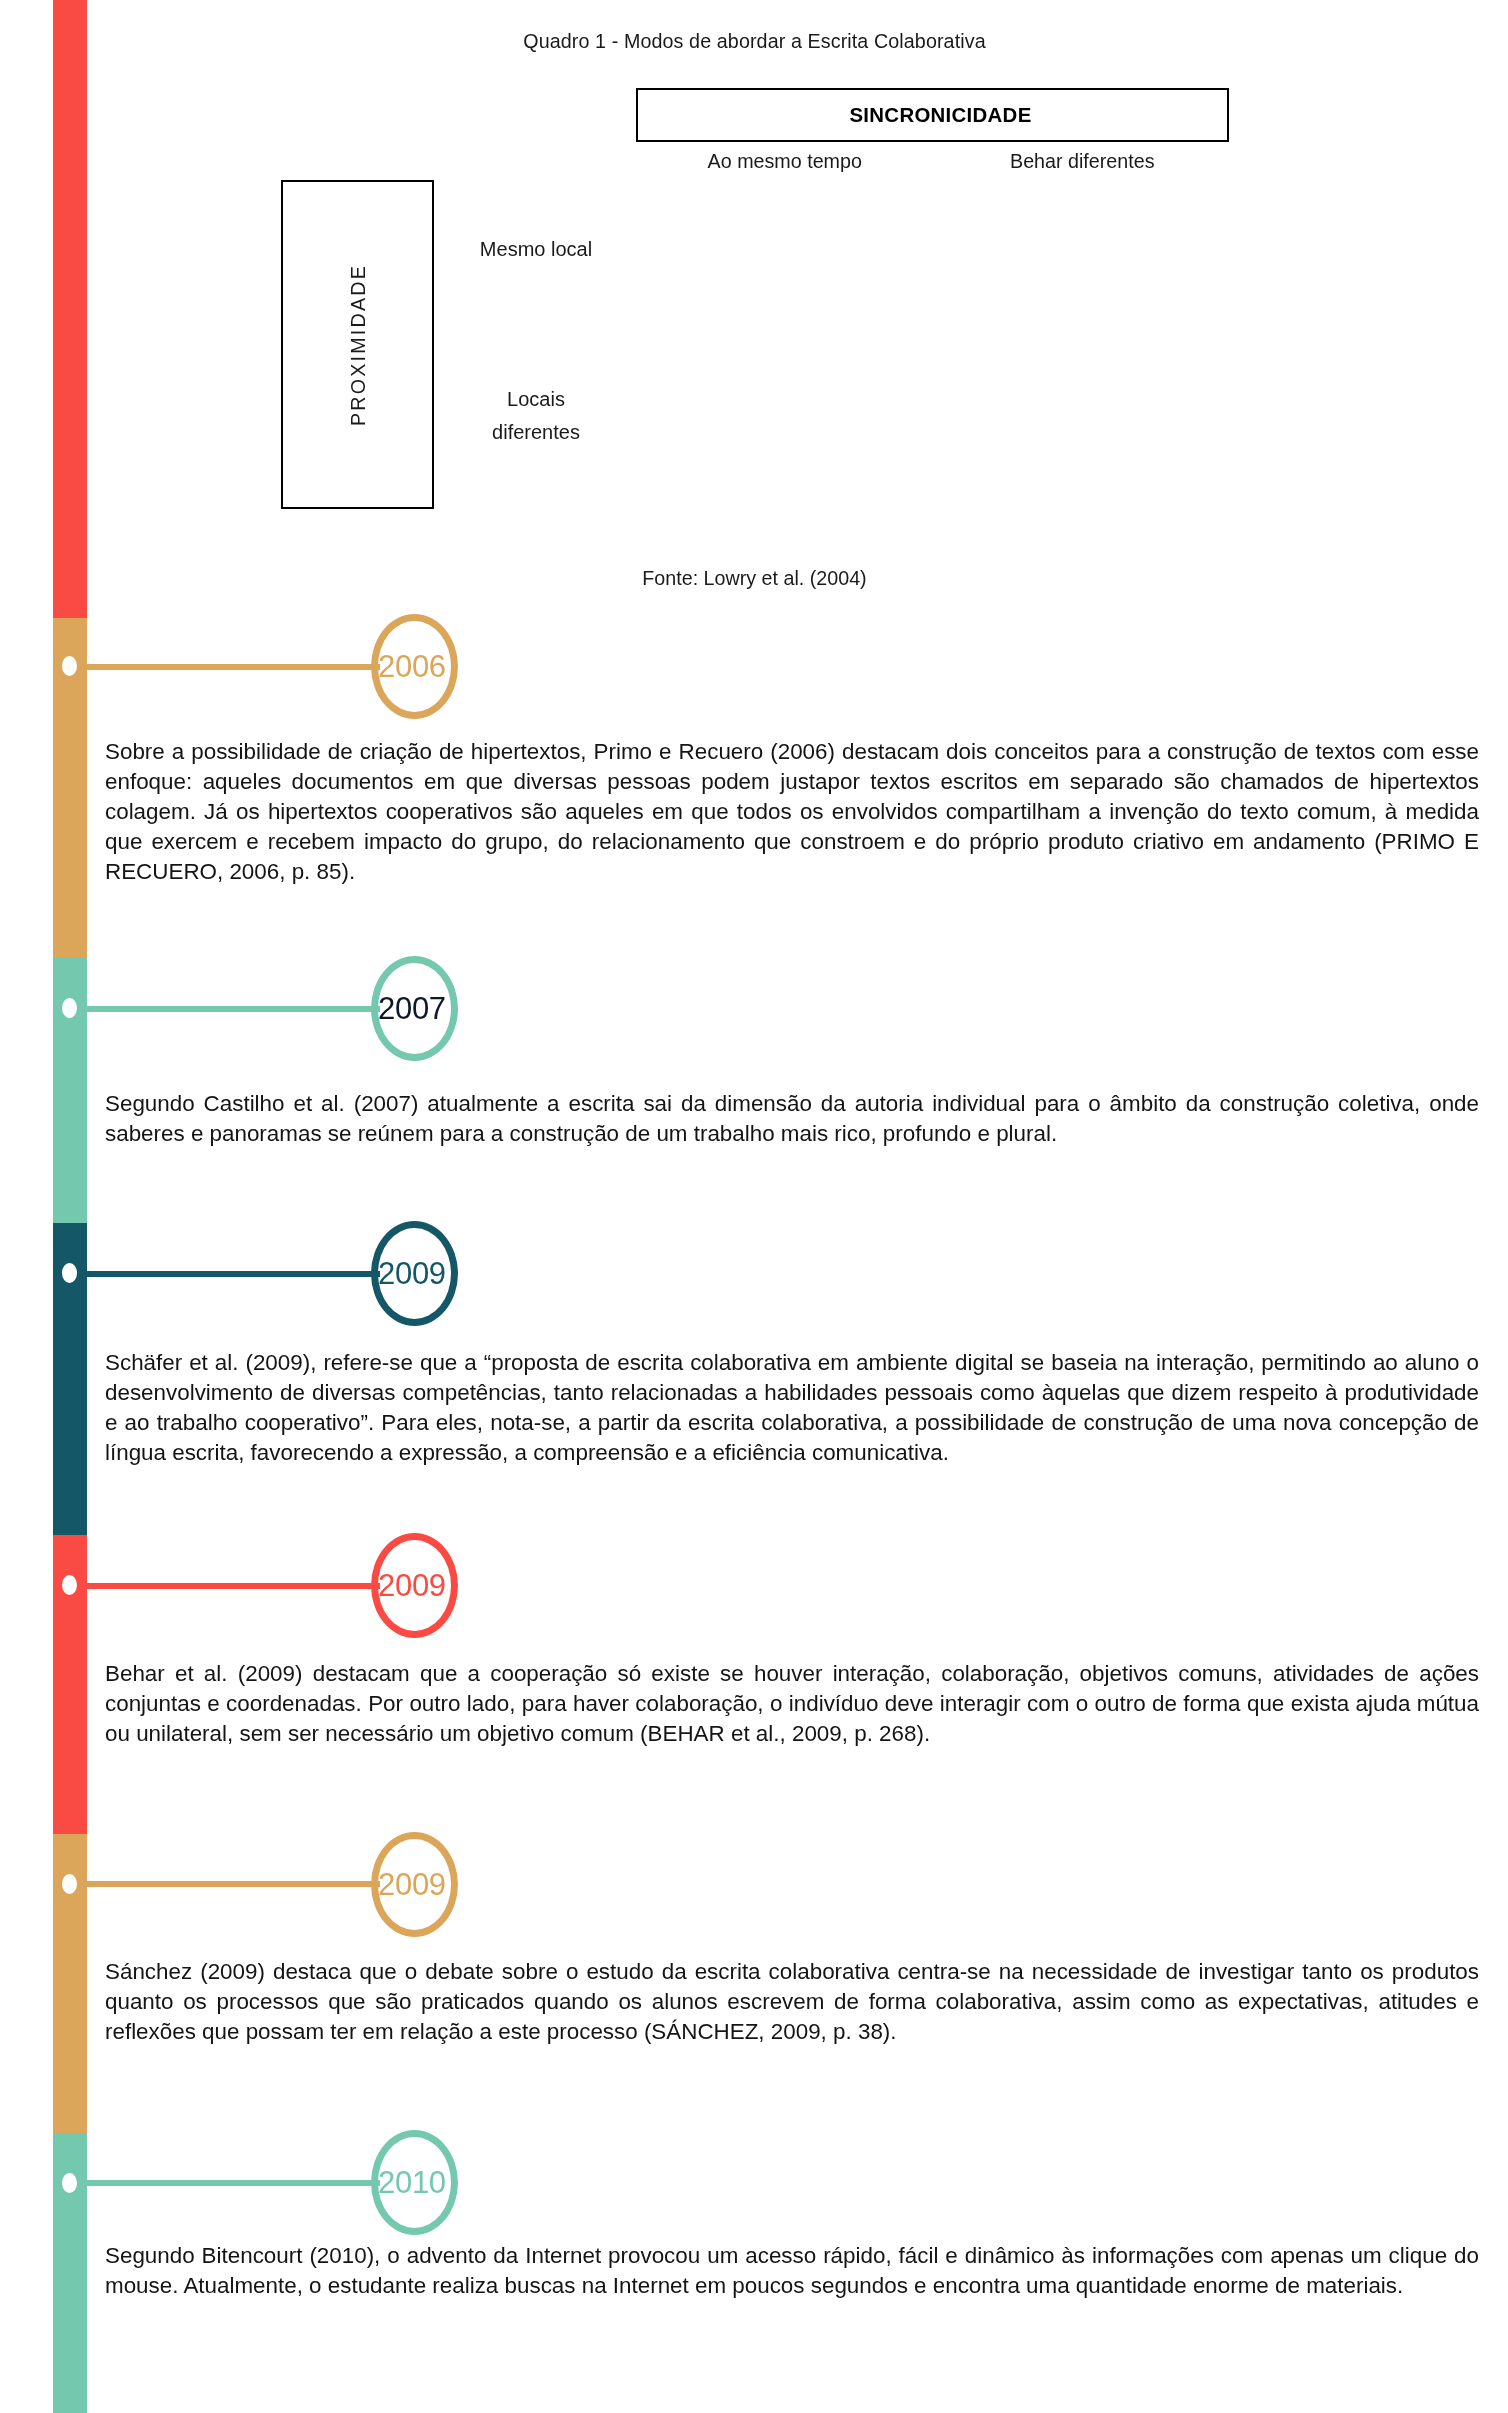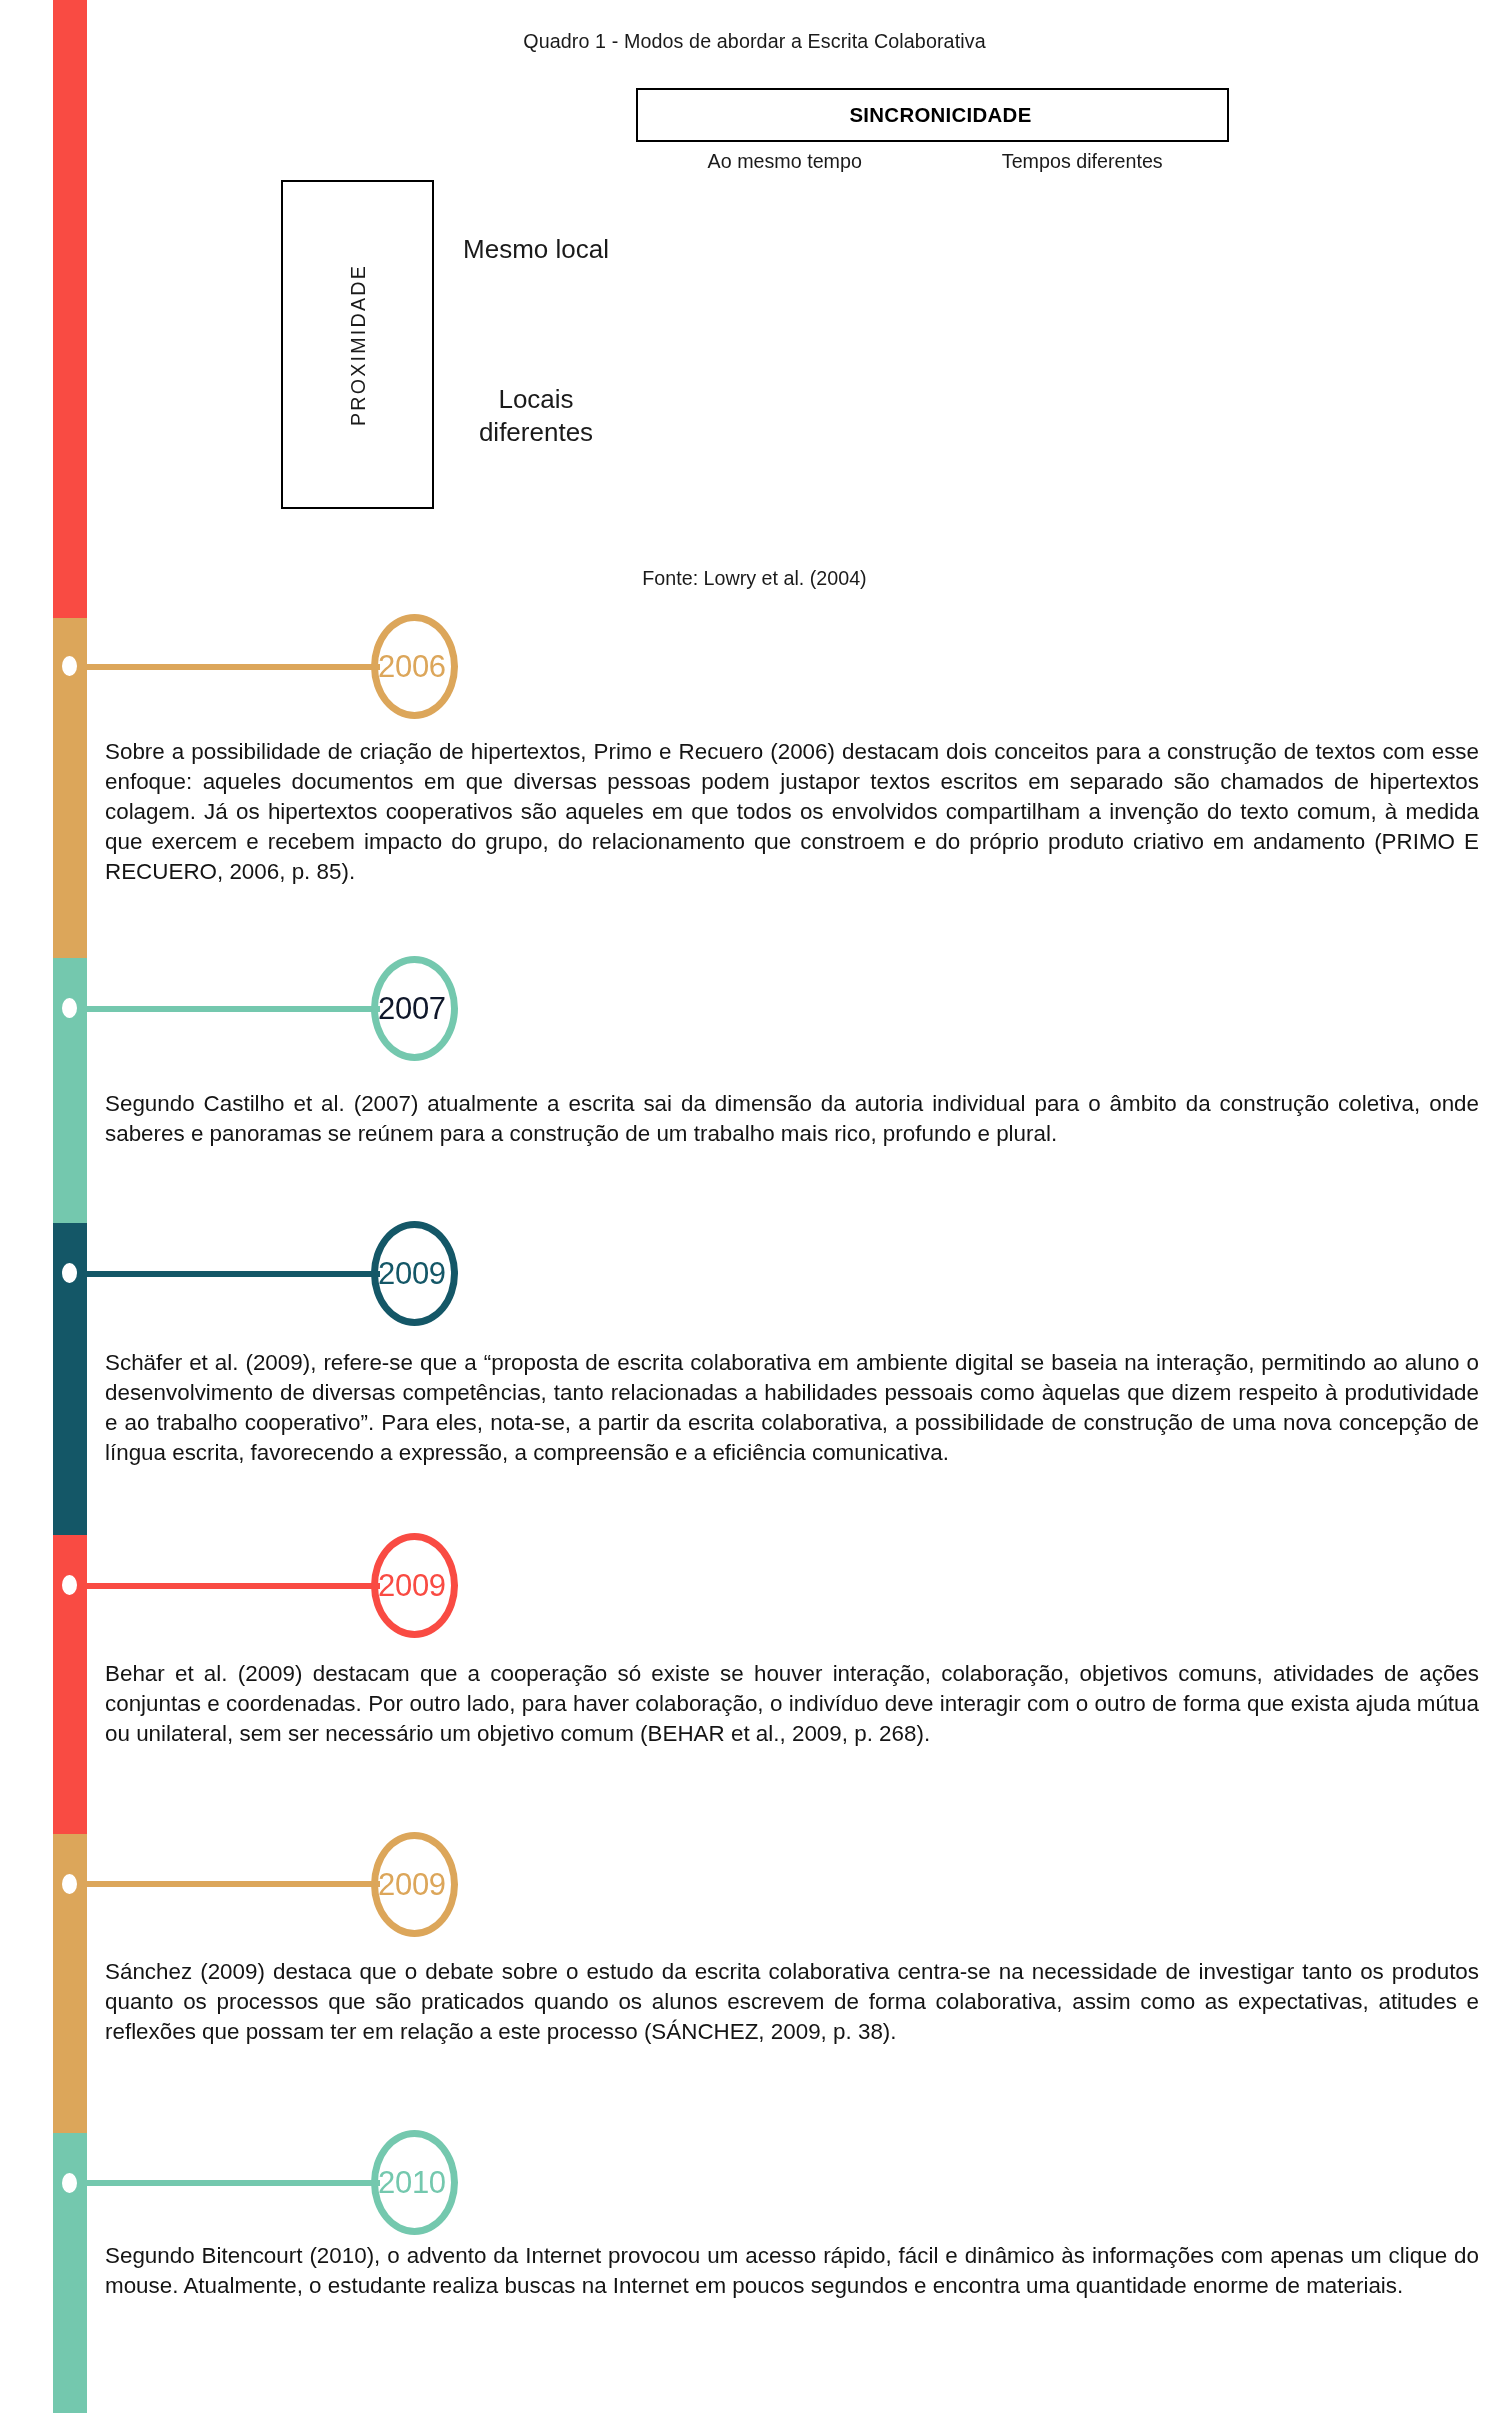--- a/index.html
+++ b/index.html
@@ -76,21 +76,21 @@
     white-space: nowrap;
     font-size: 19.7px;
     letter-spacing: 2.2px;
     color: #1a1a1a;
   }
   .row-head {
     position: absolute;
     left: 448px;
     width: 176px;
     text-align: center;
-    font-size: 26px;
+    font-size: 20px;
     line-height: 33px;
     color: #1a1a1a;
   }
   #row-head-0 { top: 233px; }
   #row-head-1 { top: 383px; }
 
   #matrix {
     position: absolute;
     left: 636px; top: 180px;
     width: 595px; height: 330px;
@@ -187,21 +187,21 @@
 <div id="figure-block">
 
   <div id="figure-title">Quadro 1 - Modos de abordar a Escrita Colaborativa</div>
 
   <div id="sincronicidade-box">
     <span id="sincronicidade-label">SINCRONICIDADE</span>
   </div>
 
   <div id="col-head-row">
     <div class="col-head">Ao mesmo tempo</div>
-    <div class="col-head">Tempos diferentes</div>
+    <div class="col-head">Behar diferentes</div>
   </div>
 
   <div id="proximidade-box">
     <span id="proximidade-label">PROXIMIDADE</span>
   </div>
 
   <div class="row-head" id="row-head-0">Mesmo local</div>
   <div class="row-head" id="row-head-1">Locais<br>diferentes</div>
 
 

